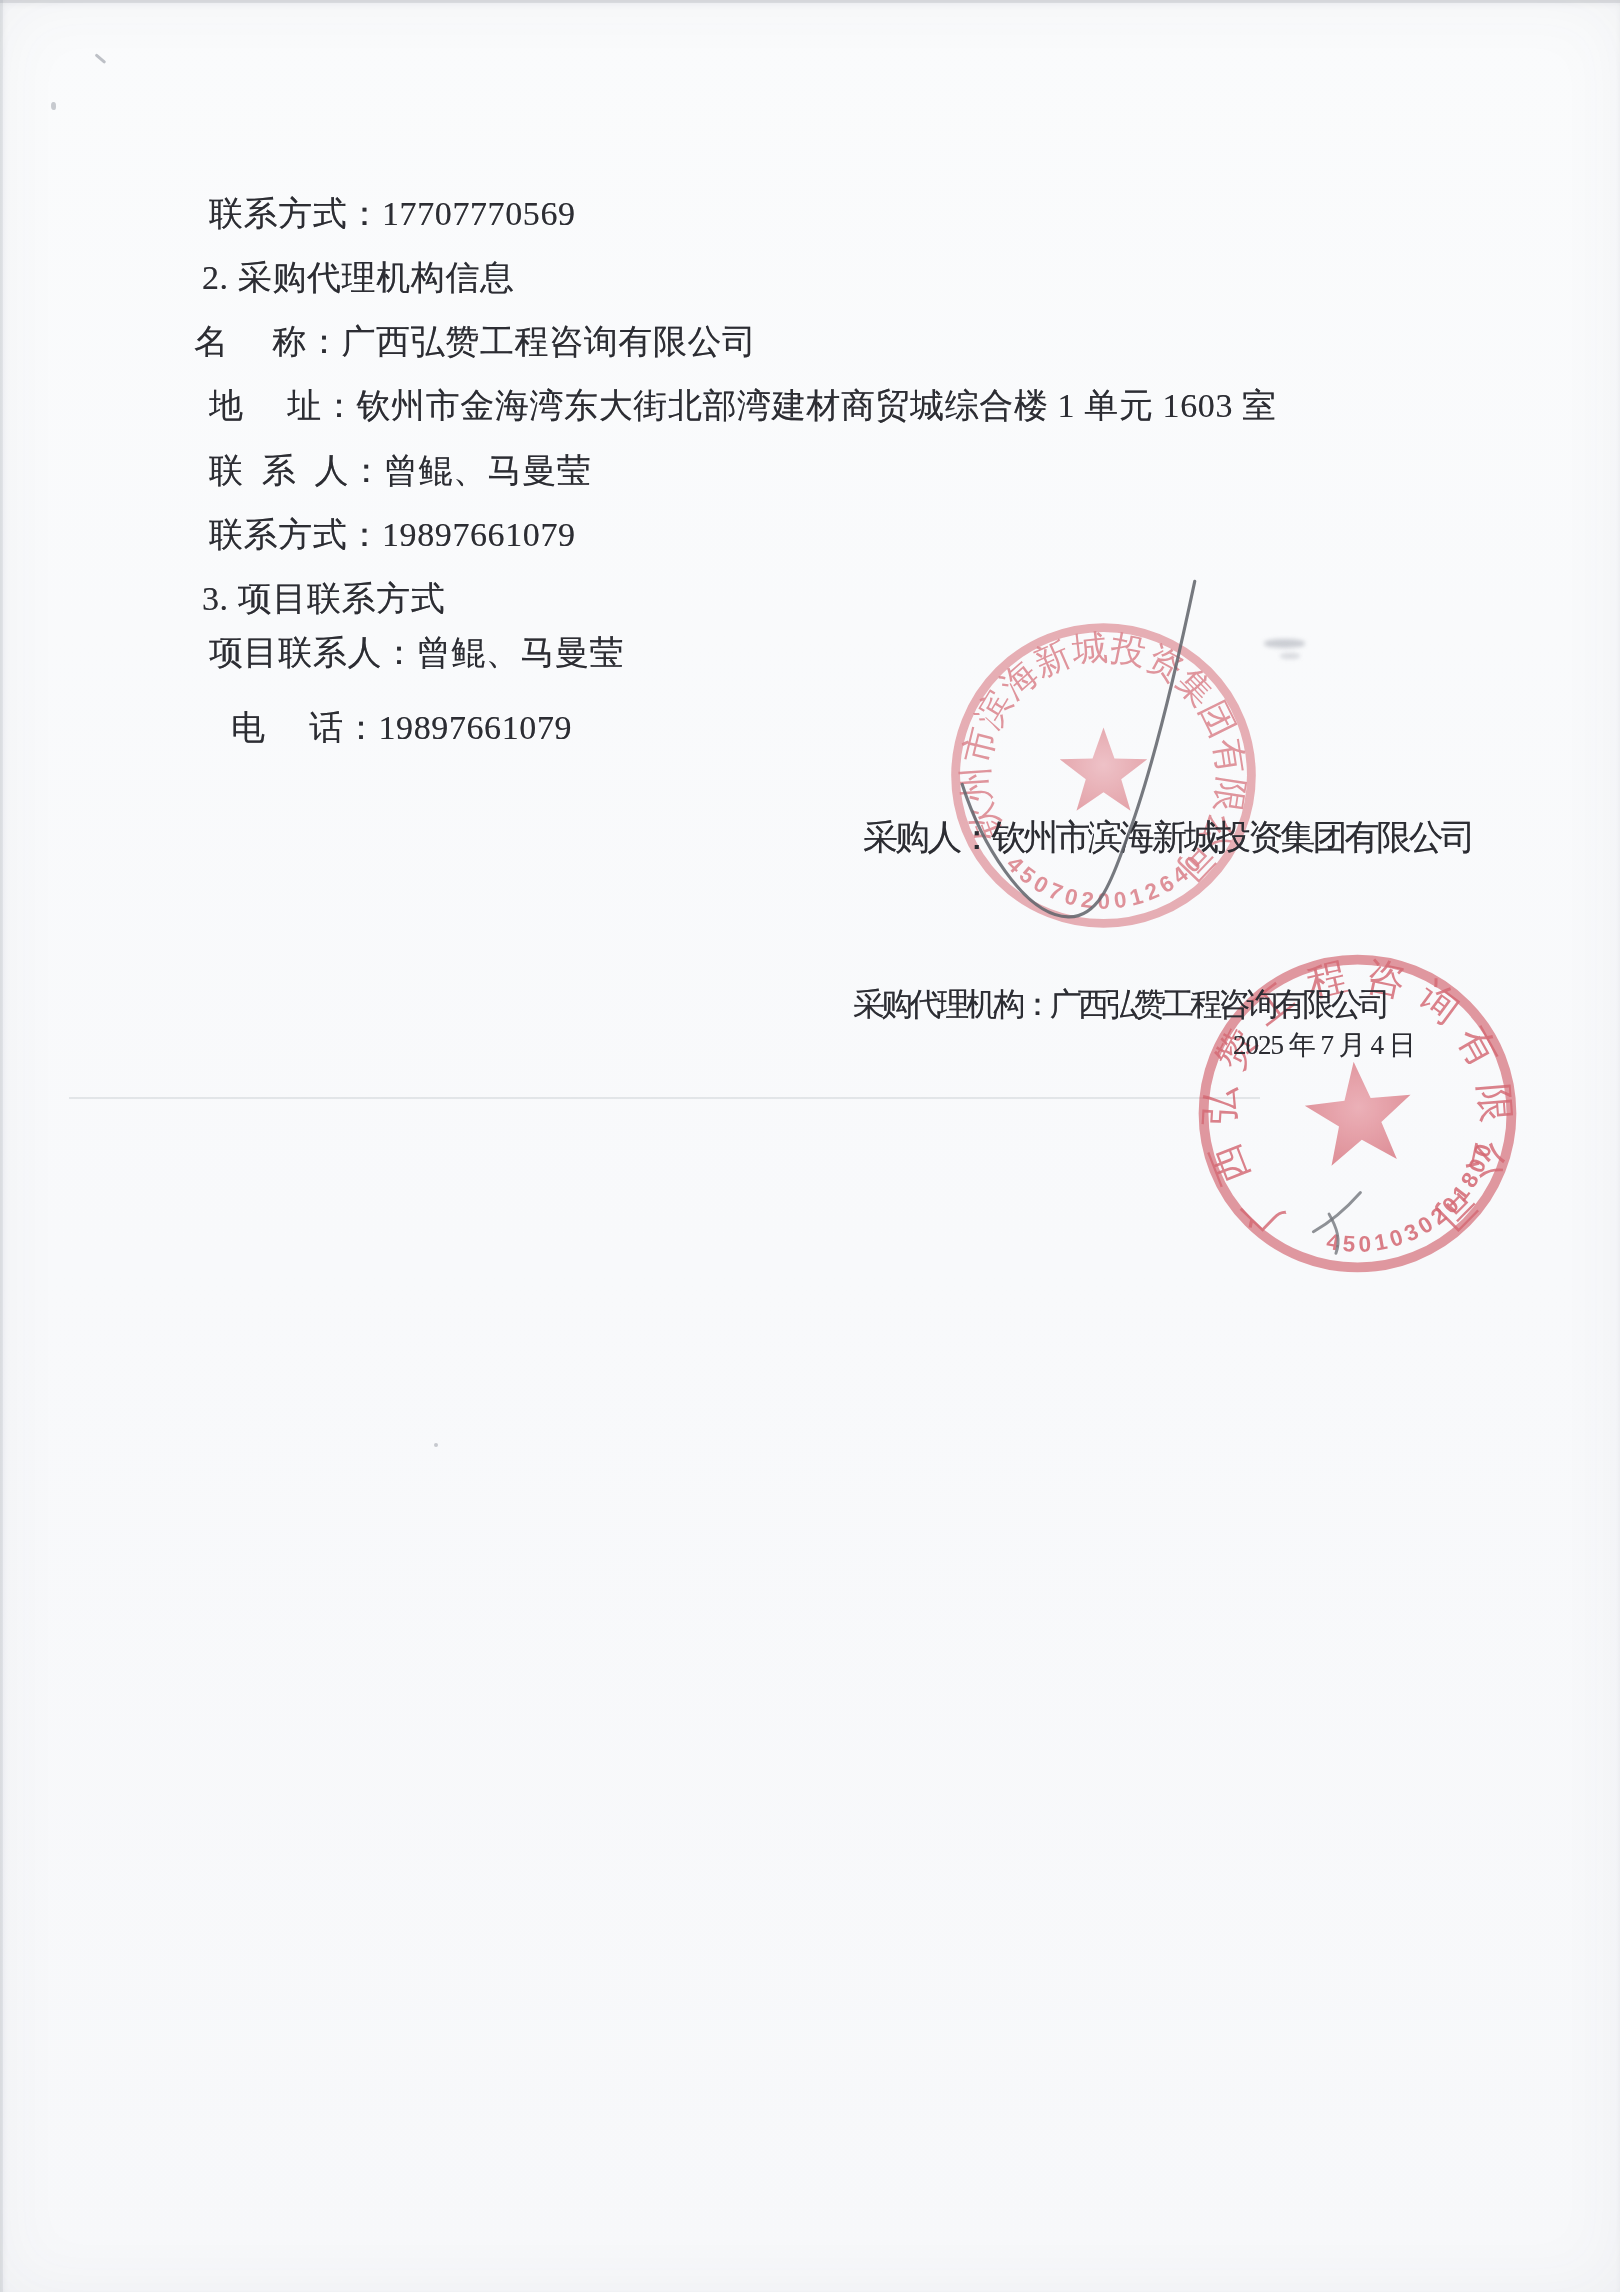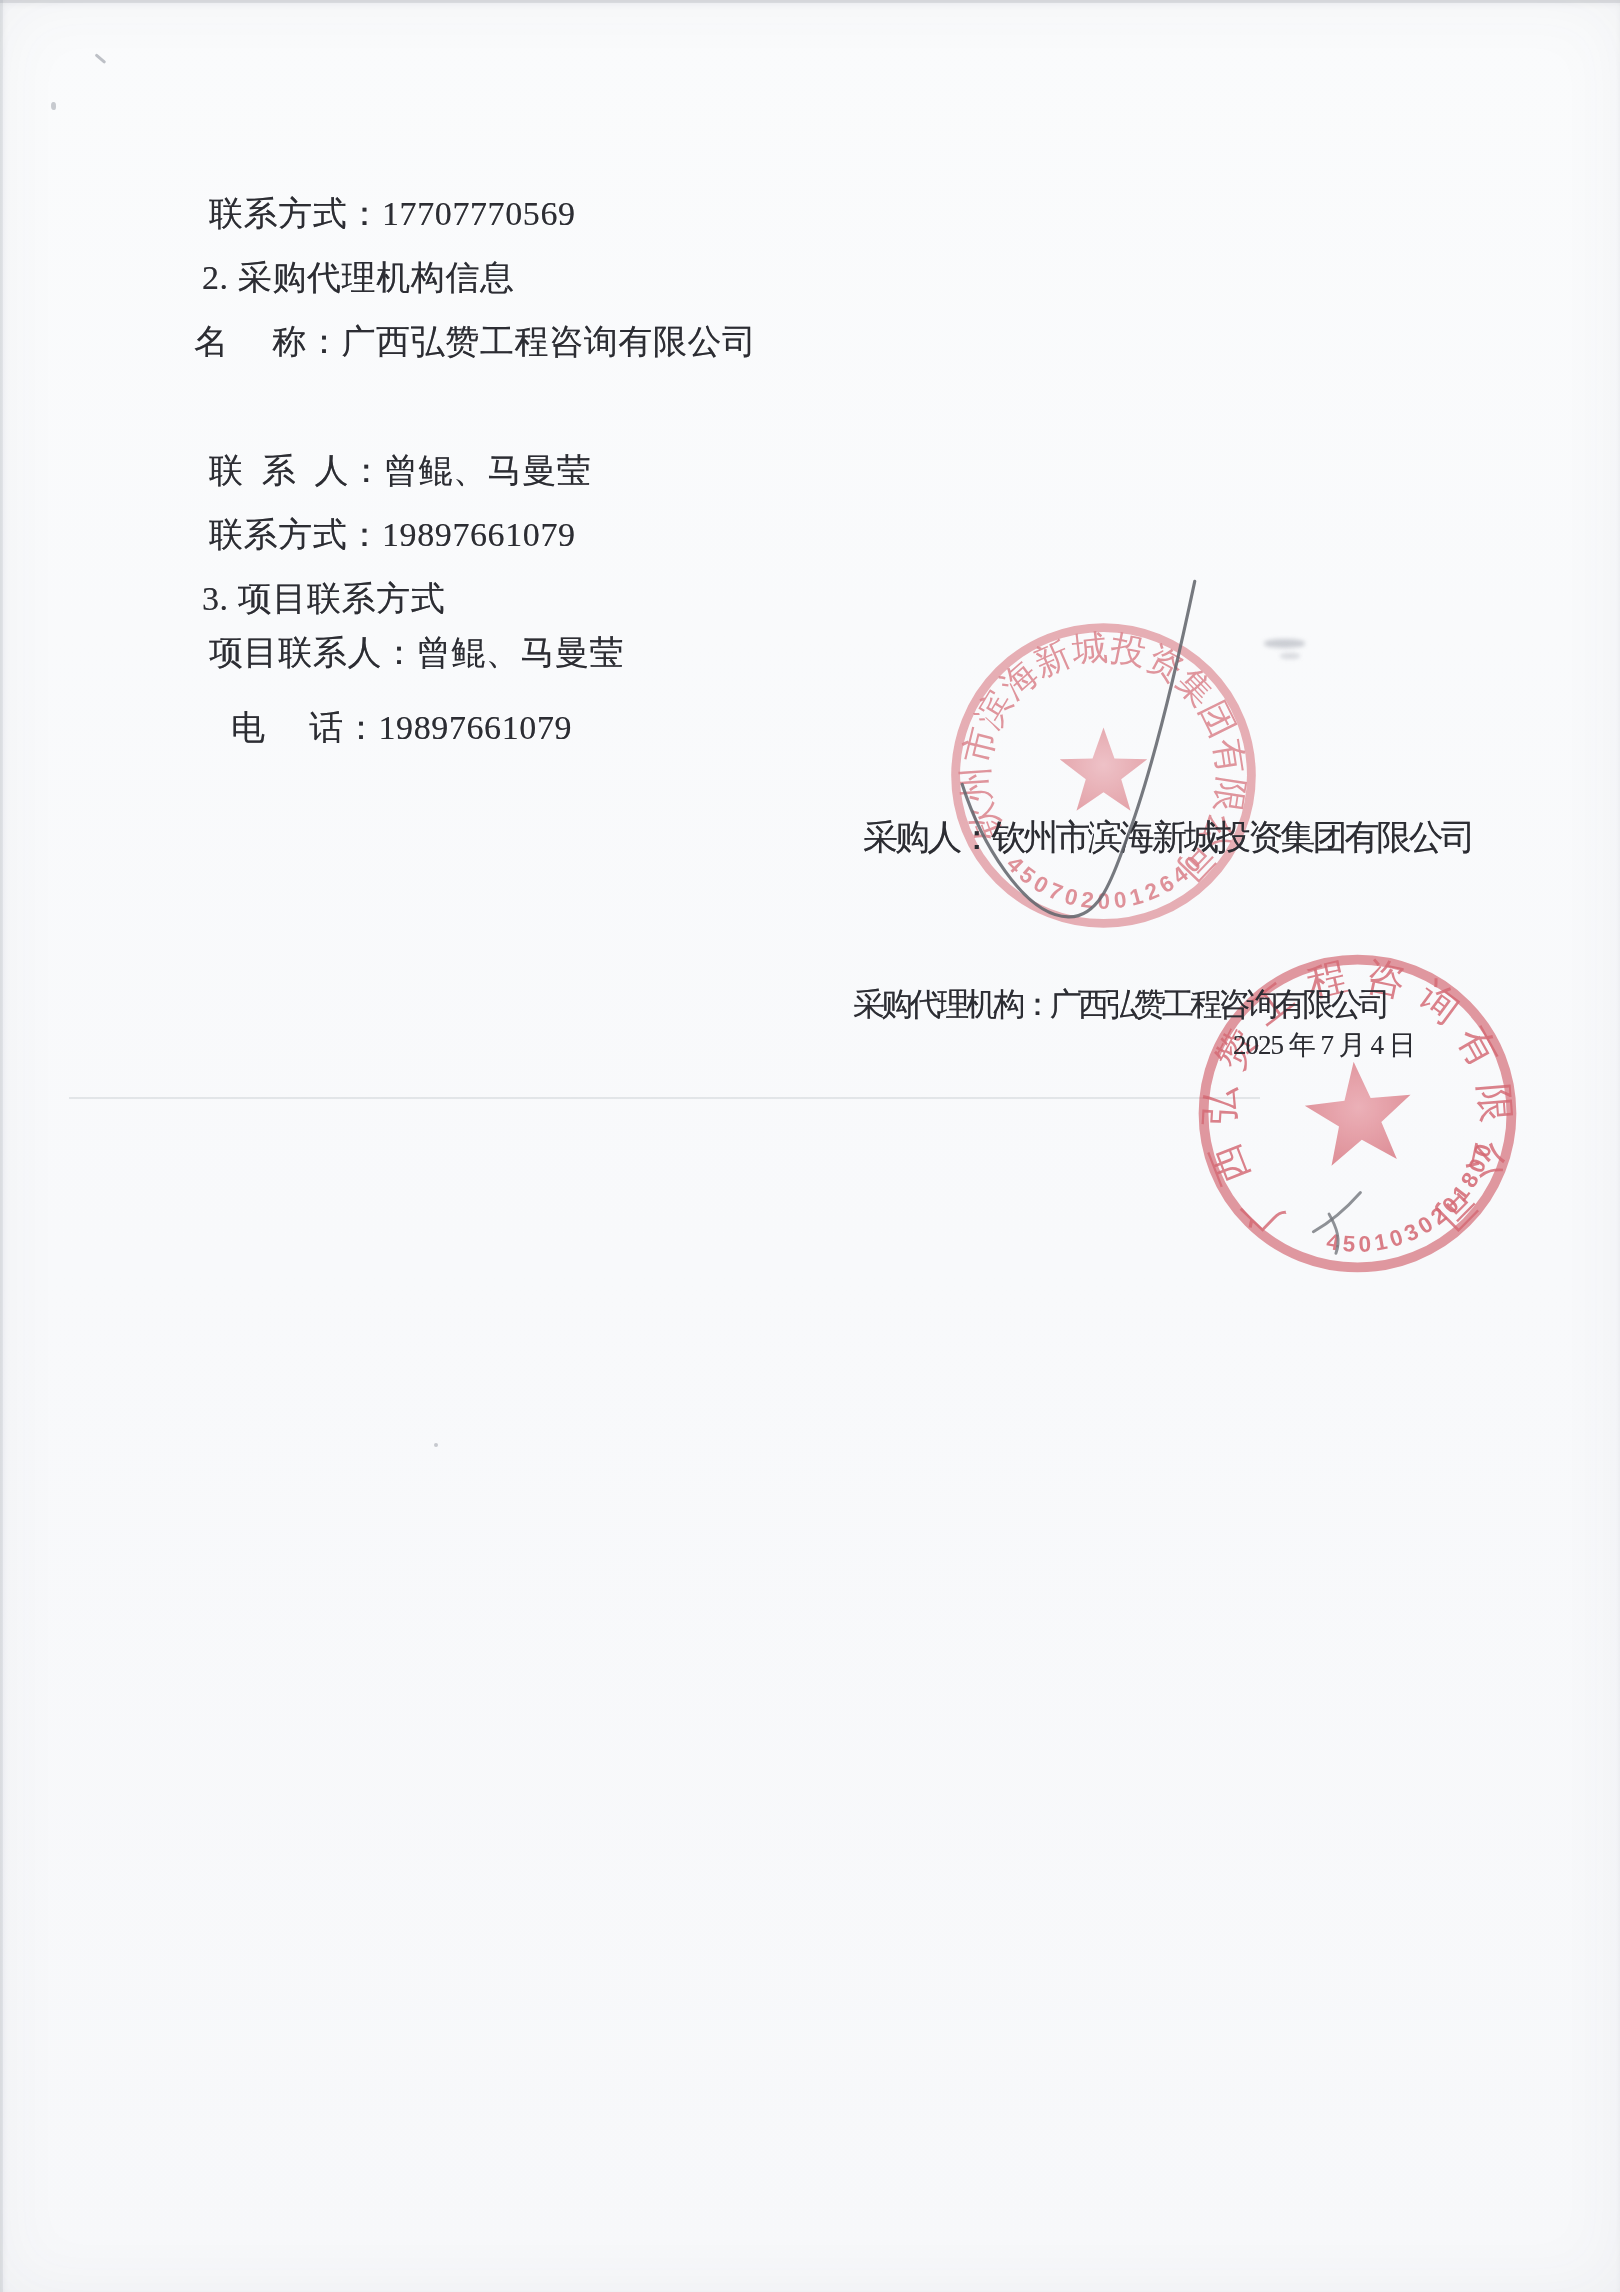--- a/index.html
+++ b/index.html
@@ -59,20 +59,21 @@
   <div class="scanline"></div>
   <div class="speck speck1"></div>
   <div class="speck speck2"></div>
   <div class="speck speck3"></div>
   <div class="smudge smudge1"></div>
   <div class="smudge smudge2"></div>
 
   <div class="tl l1">联系方式：17707770569</div>
   <div class="tl l2">2. 采购代理机构信息</div>
   <div class="tl l3">名　 称：广西弘赞工程咨询有限公司</div>
+  <div class="tl l4">地　 址：钦州市金海湾东大街北部湾建材商贸城综合楼 1 单元 1603 室</div>
   <div class="tl l5">联  系  人：曾鲲、马曼莹</div>
   <div class="tl l6">联系方式：19897661079</div>
   <div class="tl l7">3. 项目联系方式</div>
   <div class="tl l8">项目联系人：曾鲲、马曼莹</div>
   <div class="tl l9">电　 话：19897661079</div>
 
   <div class="tl sig-purchaser">采购人：钦州市滨海新城投资集团有限公司</div>
   <div class="tl sig-agency">采购代理机构：广西弘赞工程咨询有限公司</div>
   <div class="tl sig-date">2025 年 7 月 4 日</div>
 

